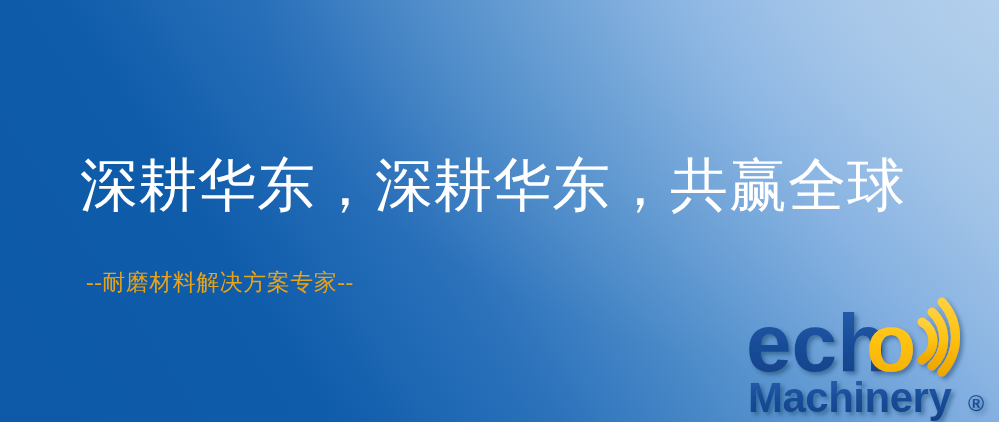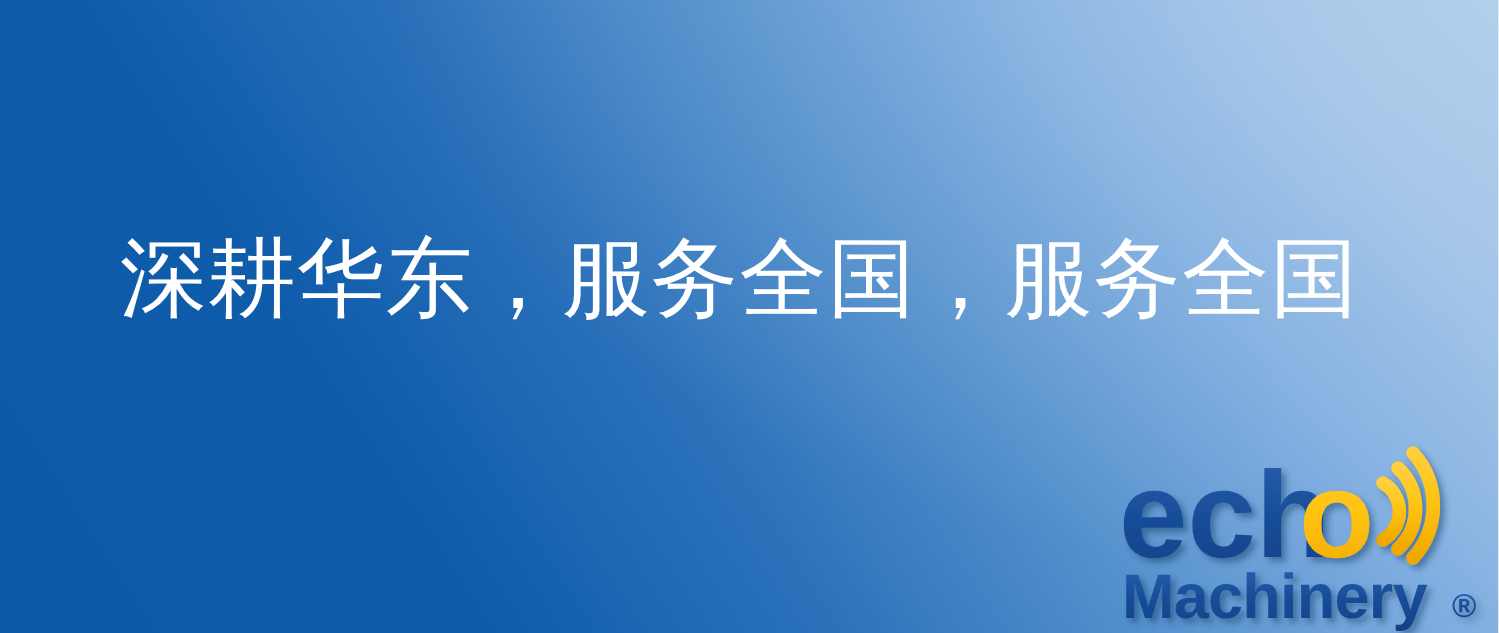--- a/index.html
+++ b/index.html
@@ -77,22 +77,23 @@
     height: 126px;
     z-index: 4;
   }
   .logo svg { display: block; }
 </style>
 </head>
 <body>
 
 <div id="banner">
 
-  <h1 class="headline">深耕华东，服务全国，服务全国</h1>
+  <h1 class="headline">深耕华东，深耕华东，共赢全球</h1>
 
+  <p class="subtitle">--耐磨材料解决方案专家--</p>
 
   <div class="logo">
     <svg width="253" height="126" viewBox="0 0 253 126" xmlns="http://www.w3.org/2000/svg">
       <defs>
         <filter id="dropsh" x="-30%" y="-30%" width="180%" height="180%">
           <feDropShadow dx="3" dy="3" stdDeviation="2.2" flood-color="#0b2d52" flood-opacity="0.42"></feDropShadow>
         </filter>
         <linearGradient id="blueFace" x1="0" y1="0" x2="0" y2="1">
           <stop offset="0%" stop-color="#2a61ad"></stop>
           <stop offset="45%" stop-color="#1a4f9c"></stop>

